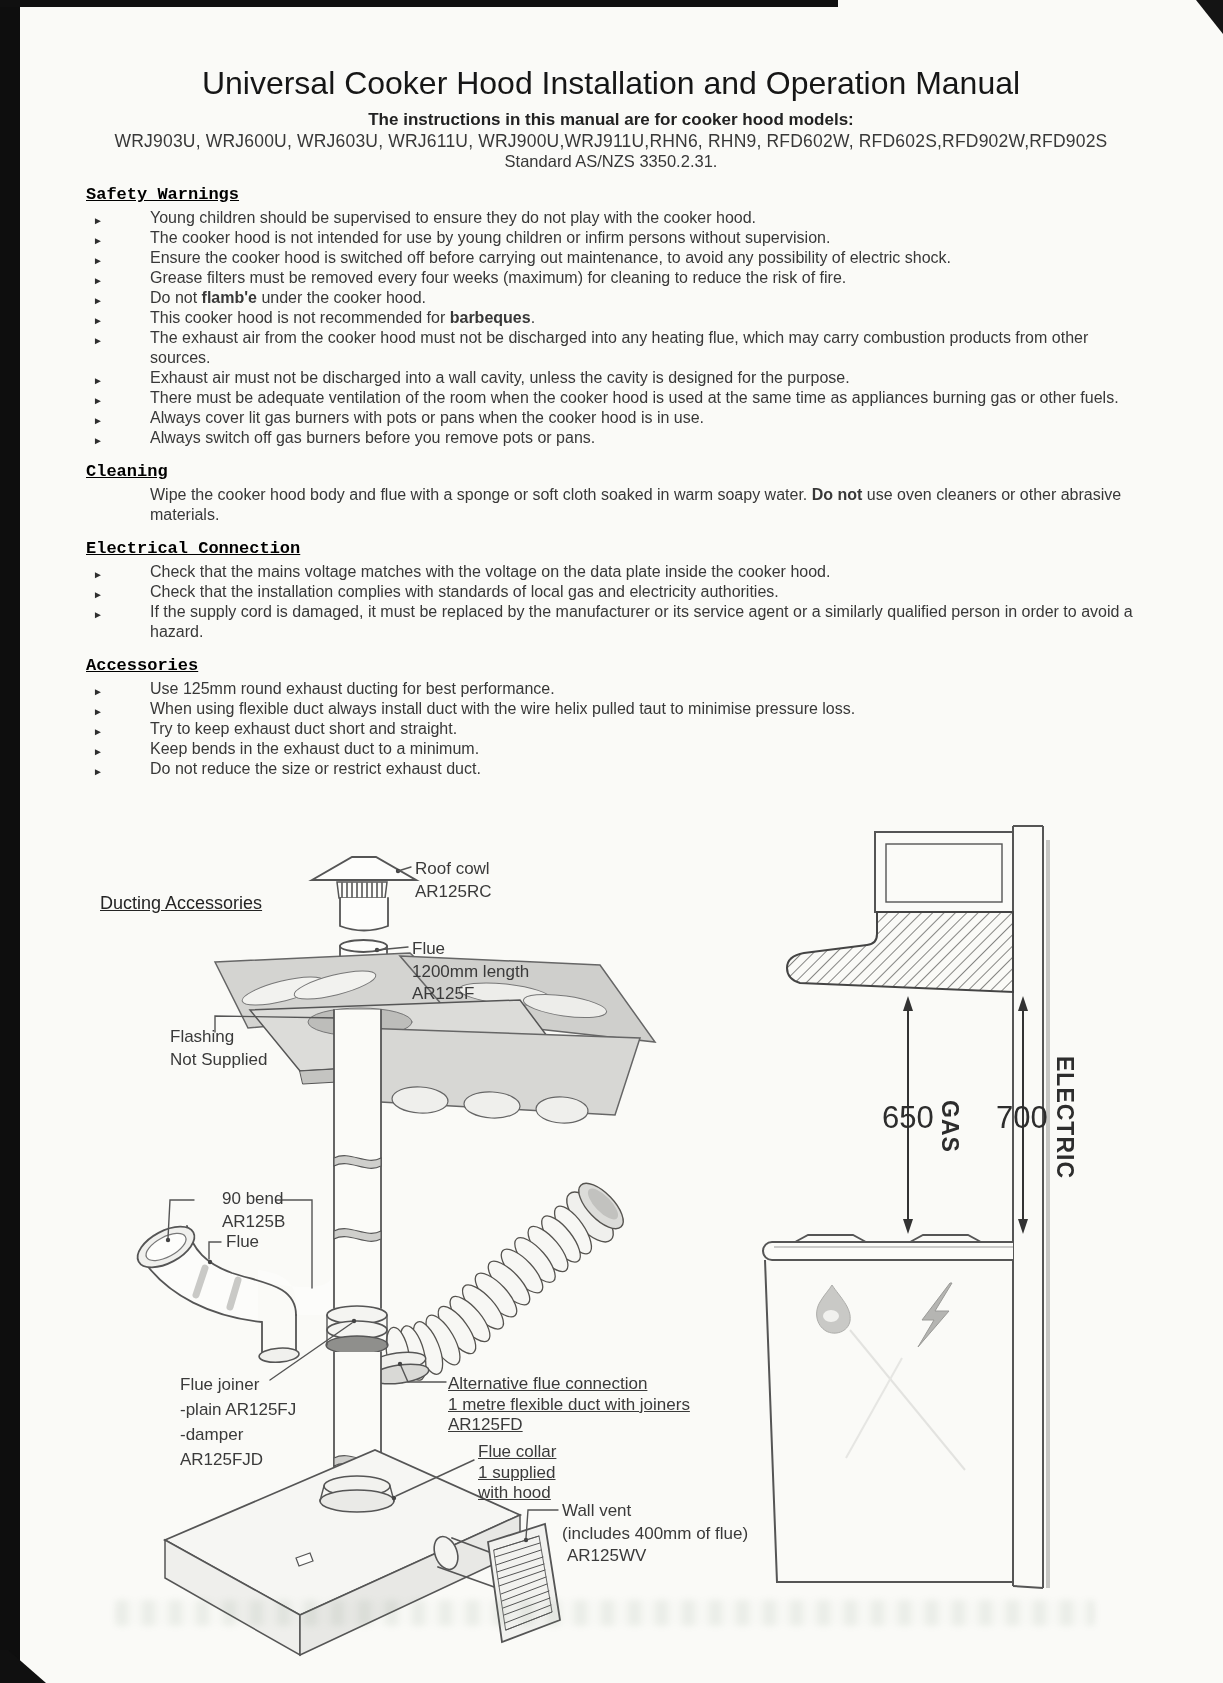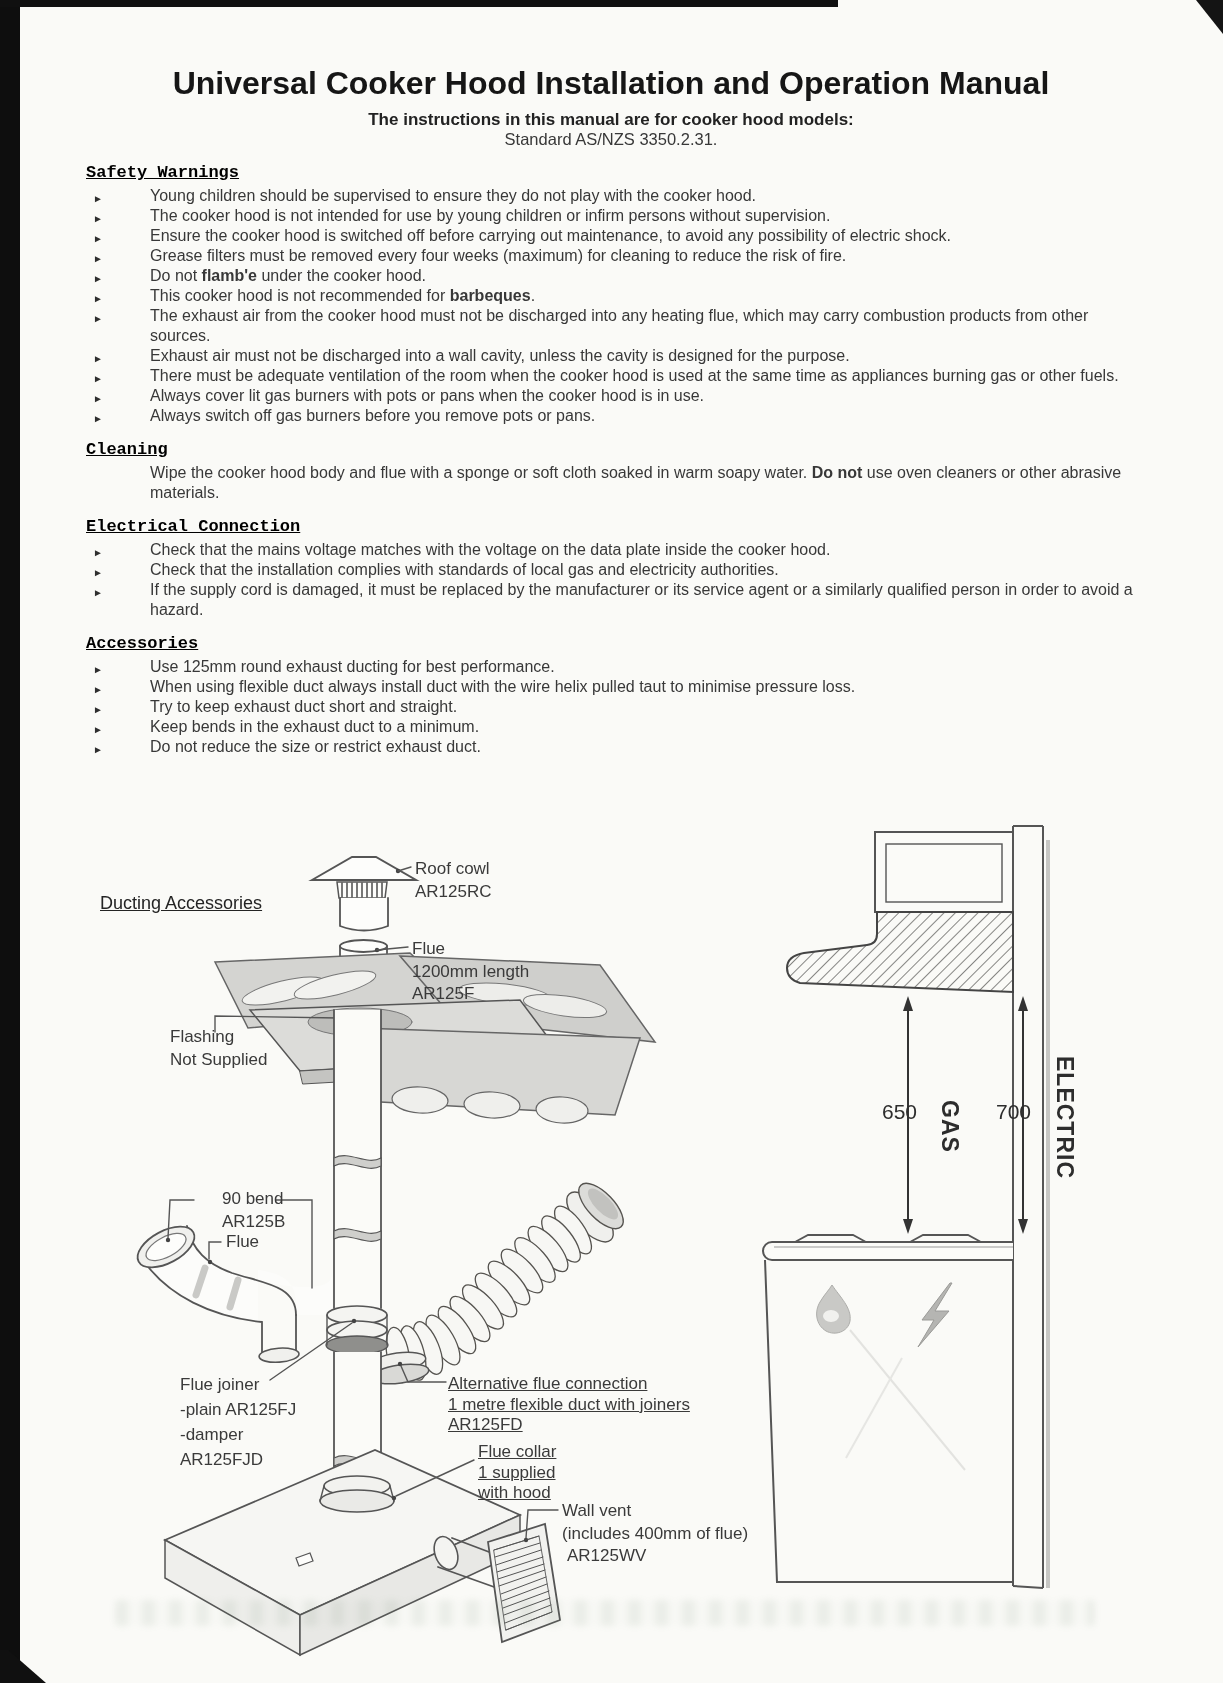--- a/index.html
+++ b/index.html
@@ -10,54 +10,55 @@
   .edge-top{position:absolute;left:0;top:0;width:838px;height:7px;background:#101010;}
   .corner-tr{position:absolute;left:1196px;top:0;width:0;height:0;
              border-left:27px solid transparent;border-top:34px solid #141414;}
   .corner-bl{position:absolute;left:0;top:1650px;width:46px;height:33px;background:#101010;
              clip-path:polygon(0 0,18% 0,100% 100%,0 100%);}
   .bleed{position:absolute;left:115px;top:1600px;width:980px;height:26px;opacity:.35;
          background:repeating-linear-gradient(90deg,rgba(110,135,110,.30) 0 13px,rgba(110,135,110,.06) 13px 27px);
          filter:blur(3px);border-radius:4px;}
   
   .content{position:absolute;left:86px;top:62px;width:1050px;}
-  .title{margin:0;font-size:32px;line-height:42px;font-weight:bold;text-align:center;color:#161616;}
+  .title{margin:0;font-size:32px;line-height:42px;font-weight:normal;text-align:center;color:#161616;}
   .subtitle{margin:6px 0 0;font-size:17px;font-weight:bold;text-align:center;color:#222;}
   .models{margin:1px 0 0;font-size:17.5px;text-align:center;letter-spacing:.2px;}
   .compliance{margin:0;font-size:16.5px;line-height:19px;text-align:center;}
   h2.sec{display:block;margin:14px 0 3px;font-size:17px;line-height:20px;color:#000000;font-family:Liberation Mono, monospace;}
   h2.sec span{text-decoration:underline;}
   ul.blist{margin:0;padding:0;list-style:none;font-size:16px;line-height:20px;}
   ul.blist li{position:relative;padding-left:64px;margin:0;}
   .bullet{position:absolute;left:7px;top:3px;font-size:10px;color:#2e2e2e;}
   .plainp{margin:0;padding-left:64px;font-size:16px;line-height:20px;}
   
   .diagram{position:absolute;left:0;top:770px;width:1223px;height:913px;}
   .diagram svg{position:absolute;left:0;top:0;}
   .dheading{position:absolute;left:100px;top:123px;font-size:18px;font-weight:normal;
             text-decoration:underline;color:#242424;white-space:nowrap;}
   .dlabel{position:absolute;font-size:17px;line-height:21.5px;color:#3a3a3a;white-space:nowrap;}
   .lh25{line-height:25px;} .lh22{line-height:22.5px;} .lh20{line-height:20.5px;text-decoration:underline;}
-  .dim-num{position:absolute;font-size:21px;color:#2d2d2d;white-space:nowrap;}
+  .dim-num{position:absolute;font-size:31px;color:#2d2d2d;white-space:nowrap;}
   .dim-rot{position:absolute;font-size:23px;font-weight:bold;color:#2d2d2d;letter-spacing:1px;
            transform:rotate(90deg);transform-origin:0 0;white-space:nowrap;}
 </style>
 </head>
 <body>
 
 <div class="page">
 
   <div class="edge-left"></div>
   <div class="edge-top"></div>
   <div class="corner-tr"></div>
   <div class="corner-bl"></div>
 
   <div class="content">
     <h1 class="title">Universal Cooker Hood Installation and Operation Manual</h1>
     <p class="subtitle">The instructions in this manual are for cooker hood models:</p>
+    <p class="models">WRJ903U, WRJ600U, WRJ603U, WRJ611U, WRJ900U,WRJ911U,RHN6, RHN9, RFD602W, RFD602S,RFD902W,RFD902S</p>
     <p class="compliance">Standard AS/NZS 3350.2.31.</p>
 
     <h2 class="sec"><span>Safety Warnings</span></h2>
     <ul class="blist">
       <li><span class="bullet">►</span><span>Young children should be supervised to ensure they do not play with the cooker hood.</span></li>
       <li><span class="bullet">►</span><span>The cooker hood is not intended for use by young children or infirm persons without supervision.</span></li>
       <li><span class="bullet">►</span><span>Ensure the cooker hood is switched off before carrying out maintenance, to avoid any possibility of electric shock.</span></li>
       <li><span class="bullet">►</span><span>Grease filters must be removed every four weeks (maximum) for cleaning to reduce the risk of fire.</span></li>
       <li><span class="bullet">►</span><span><span>Do not </span><b>flamb'e</b><span> under the cooker hood.</span></span></li>
       <li><span class="bullet">►</span><span><span>This cooker hood is not recommended for </span><b>barbeques</b><span>.</span></span></li>

